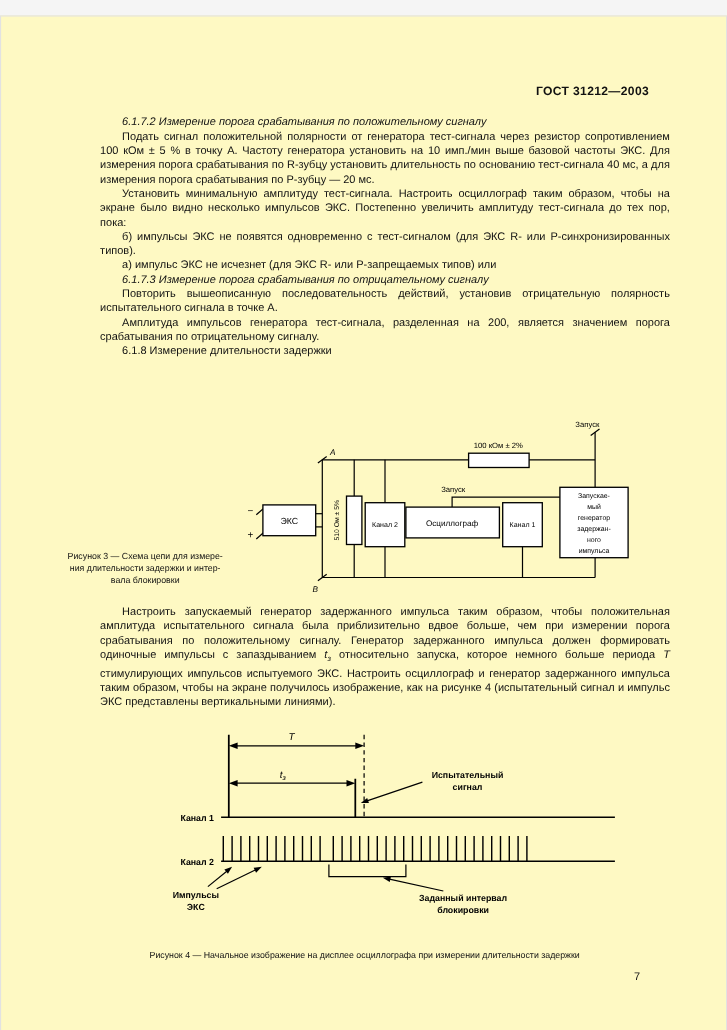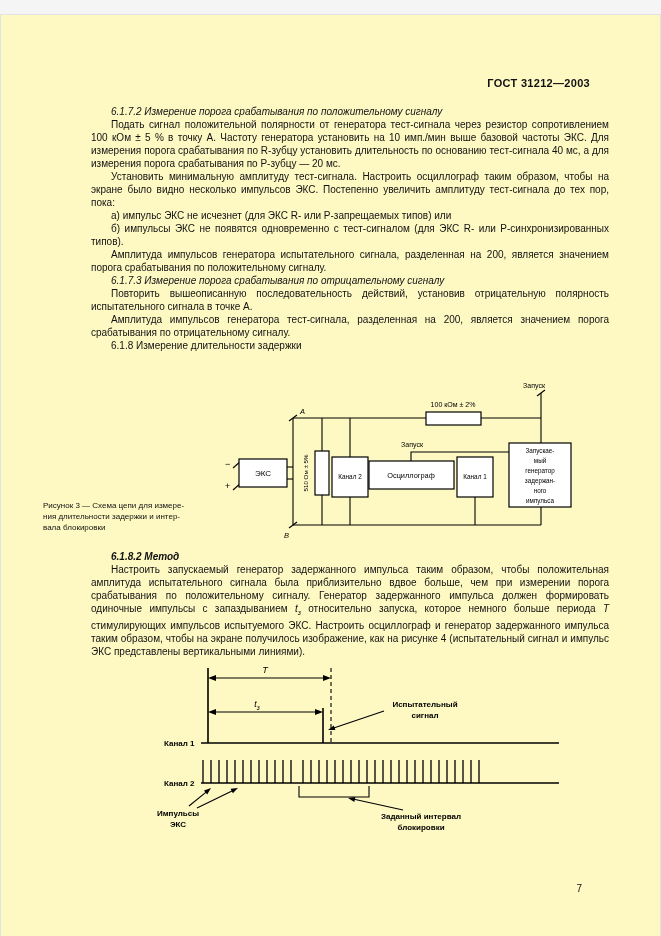--- a/index.html
+++ b/index.html
@@ -21,21 +21,21 @@
   .tb2 { top:535px; }
   .text-col p { text-indent:20px; }
   .it { font-style:italic; }
   .bd { font-weight:normal; }
   .bdit { font-weight:bold; font-style:italic; }
   sub.sub { font-size:7px; }
   .figure3 { position:absolute; top:360px; left:0; width:661px; height:175px; }
   .fig3-svg { position:absolute; left:215px; top:0; }
   .fig3-caption {
     position:absolute; left:42px; top:125px; width:178px;
-    font-size:8px; line-height:11px; text-align:left;
+    font-size:8px; line-height:11px; text-align:center;
   }
   .figure4 { position:absolute; top:645px; left:0; width:661px; height:195px; }
   .fig4-caption {
     position:absolute; top:849px; left:0; width:661px;
     text-align:center; font-size:8px;
   }
   .page-number { position:absolute; top:868px; right:78px; font-size:10px; }
   .bottom-bar {
     position:absolute; top:927px; left:78px; width:504px; height:7px;
     background:#121212;
@@ -46,23 +46,22 @@
 <body>
 
 <div class="page">
 
   <div class="gost-header">ГОСТ 31212—2003</div>
 
   <div class="text-col tb1">
     <p class="it">6.1.7.2 Измерение порога срабатывания по положительному сигналу</p>
     <p>Подать сигнал положительной полярности от генератора тест-сигнала через резистор сопротивлением 100 кОм ± 5 % в точку А. Частоту генератора установить на 10 имп./мин выше базовой частоты ЭКС. Для измерения порога срабатывания по R-зубцу установить длительность по основанию тест-сигнала 40 мс, а для измерения порога срабатывания по Р-зубцу — 20 мс.</p>
     <p>Установить минимальную амплитуду тест-сигнала. Настроить осциллограф таким образом, чтобы на экране было видно несколько импульсов ЭКС. Постепенно увеличить амплитуду тест-сигнала до тех пор, пока:</p>
+    <p>б) импульсы ЭКС не появятся одновременно с тест-сигналом (для ЭКС R- или Р-синхронизированных типов).</p>
     <p>а) импульс ЭКС не исчезнет (для ЭКС R- или Р-запрещаемых типов) или</p>
-    <p>б) импульсы ЭКС не появятся одновременно с тест-сигналом (для ЭКС R- или Р-синхронизированных типов).</p>
-    <p>Амплитуда импульсов генератора испытательного сигнала, разделенная на 200, является значением порога срабатывания по положительному сигналу.</p>
     <p class="it">6.1.7.3 Измерение порога срабатывания по отрицательному сигналу</p>
     <p>Повторить вышеописанную последовательность действий, установив отрицательную полярность испытательного сигнала в точке А.</p>
     <p>Амплитуда импульсов генератора тест-сигнала, разделенная на 200, является значением порога срабатывания по отрицательному сигналу.</p>
     <p class="bd">6.1.8 Измерение длительности задержки</p>
   </div>
 
   <div class="figure3">
     <svg class="fig3-svg" width="370" height="175" viewBox="0 0 370 175">
       <g stroke="#000" stroke-width="1.1" fill="none">
 
@@ -128,21 +127,20 @@
       </g>
     </svg>
     <div class="fig3-caption">
       <div>Рисунок 3 — Схема цепи для измере-</div>
       <div>ния длительности задержки и интер-</div>
       <div>вала блокировки</div>
     </div>
   </div>
 
   <div class="text-col tb2">
-    <p class="bdit">6.1.8.2 Метод</p>
     <p><span>Настроить запускаемый генератор задержанного импульса таким образом, чтобы положительная амплитуда испытательного сигнала была приблизительно вдвое больше, чем при измерении порога срабатывания по положительному сигналу. Генератор задержанного импульса должен формировать одиночные импульсы с запаздыванием </span><i><span>t</span><sub class="sub">з</sub></i><span> относительно запуска, которое немного больше периода </span><i>Т</i><span> стимулирующих импульсов испытуемого ЭКС. Настроить осциллограф и генератор задержанного импульса таким образом, чтобы на экране получилось изображение, как на рисунке 4 (испытательный сигнал и импульс ЭКС представлены вертикальными линиями).</span></p>
   </div>
 
   <div class="figure4">
     <svg width="661" height="195" viewBox="0 0 661 195">
       <g stroke="#000" fill="none">
 
         <line x1="200" y1="83" x2="558" y2="83" stroke-width="1.3"></line>
 
         <line x1="207" y1="8" x2="207" y2="83" stroke-width="1.6"></line>
@@ -192,18 +190,19 @@
           <text x="177" y="167" font-size="8" font-weight="bold" text-anchor="middle">ЭКС</text>
         </g>
         <g>
           <text x="420" y="159" font-size="8" font-weight="bold" text-anchor="middle">Заданный интервал</text>
           <text x="420" y="170" font-size="8" font-weight="bold" text-anchor="middle">блокировки</text>
         </g>
       </g>
     </svg>
   </div>
 
+  <div class="fig4-caption">Рисунок 4 — Начальное изображение на дисплее осциллографа при измерении длительности задержки</div>
 
   <div class="page-number">7</div>
 
   <div class="bottom-bar"></div>
 
 </div>
 
 </body></html>

